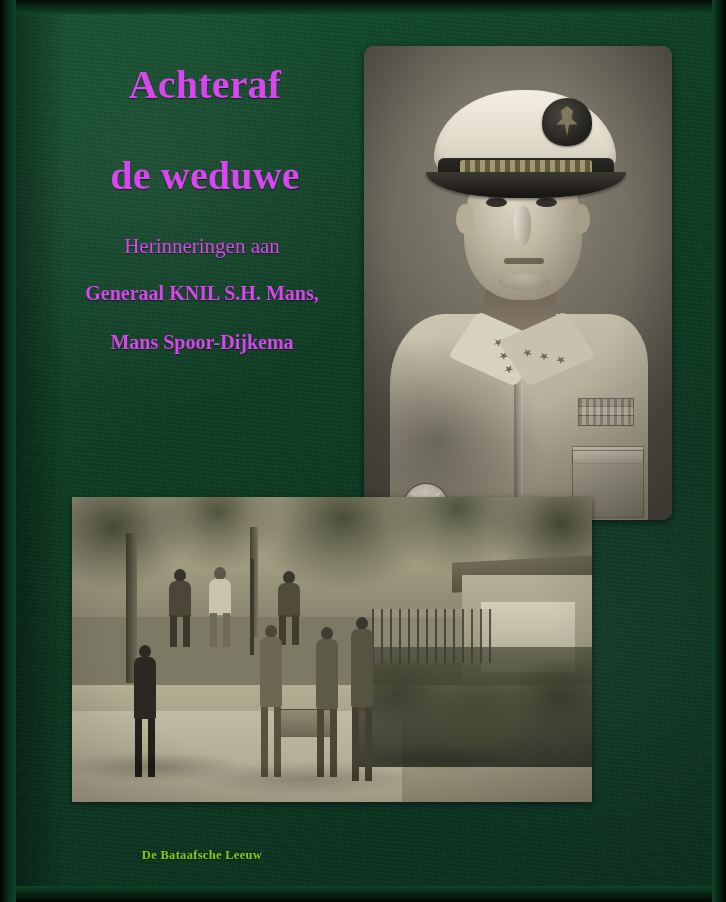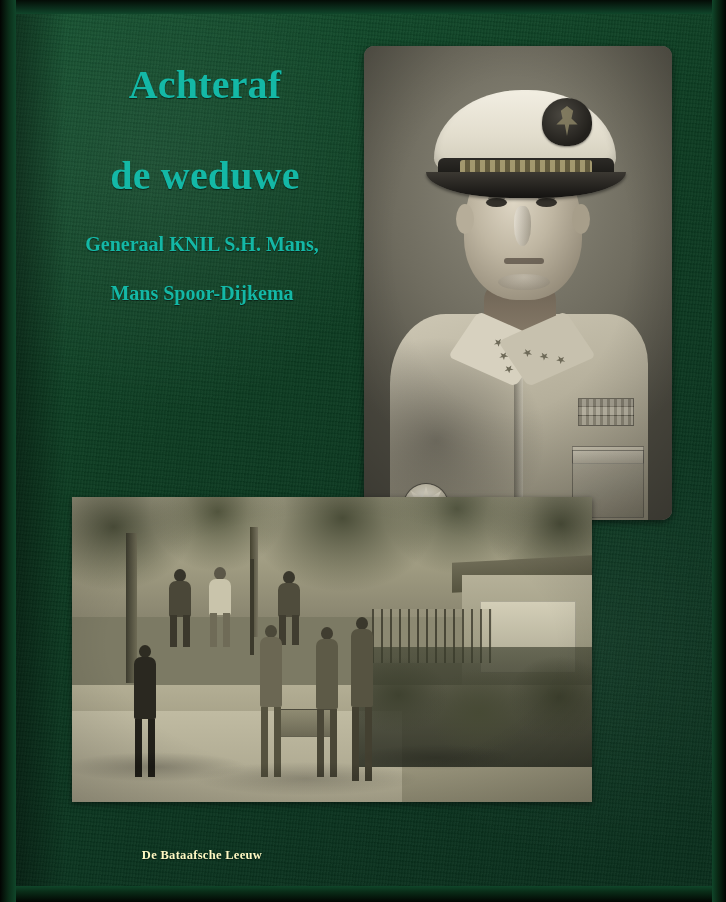--- a/index.html
+++ b/index.html
@@ -58,21 +58,21 @@
     background: linear-gradient(to right, rgba(0,0,0,0.38), rgba(0,0,0,0.0));
   }
 
   
   .text-col {
     position: absolute;
     left: 52px;
     top: 62px;
     width: 300px;
     text-align: center;
-    color: #14b8a6;
+    color: #d946ef;
   }
   .title {
     font-size: 40px;
     font-weight: bold;
     line-height: 1.14;
     letter-spacing: 0.2px;
     text-shadow: 0 1px 1px rgba(0,0,0,0.55);
     margin: 0 0 34px 0;
     padding-left: 6px;
   }
@@ -99,21 +99,21 @@
     font-weight: bold;
     margin: 4px;
     text-shadow: 0 1px 1px rgba(0,0,0,0.5);
   }
   .publisher {
     position: absolute;
     left: 52px;
     width: 300px;
     top: 848px;
     text-align: center;
-    color: #fef9c3;
+    color: #84cc16;
     font-size: 12.5px;
     font-weight: bold;
     letter-spacing: 0.3px;
     text-shadow: 0 1px 1px rgba(0,0,0,0.5);
   }
 
   
   .photo-portrait {
     position: absolute;
     left: 364px;
@@ -567,19 +567,20 @@
     <div class="pg-ground-shadows"></div>
     <div class="pg-vig"></div>
   </div>
 
   <div class="text-col">
     <h1 class="title">
       <span>Achteraf</span><br>
       <br>
       <span>de weduwe</span>
     </h1>
+    <p class="sub-1">Herinneringen aan</p>
     <p class="sub-2">Generaal KNIL S.H. Mans,</p>
     <p class="author">Mans Spoor-Dijkema</p>
   </div>
 
   <div class="publisher">De Bataafsche Leeuw</div>
 
 </div>
 
 </body></html>

